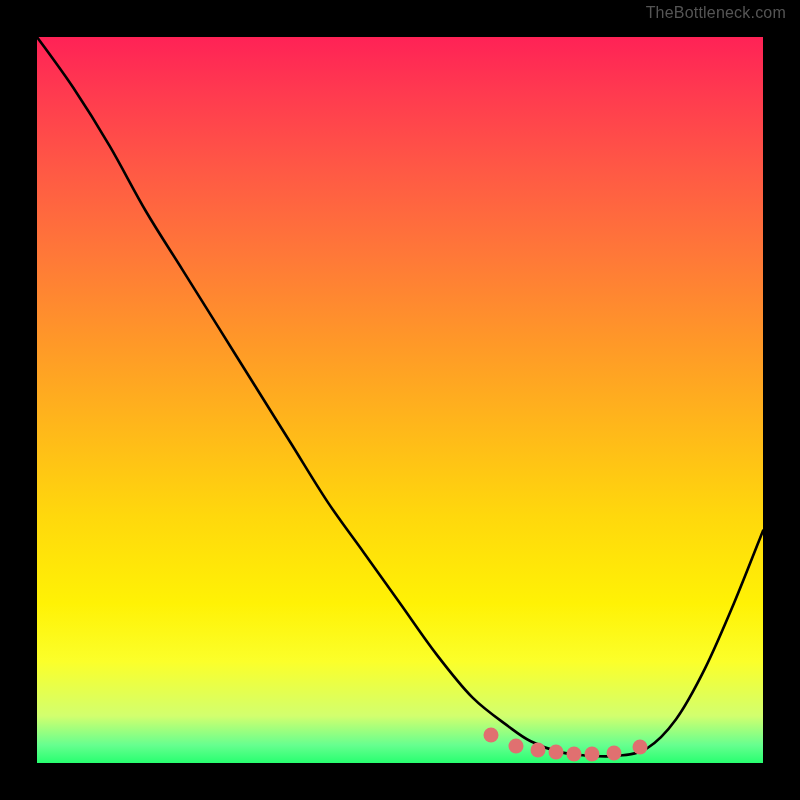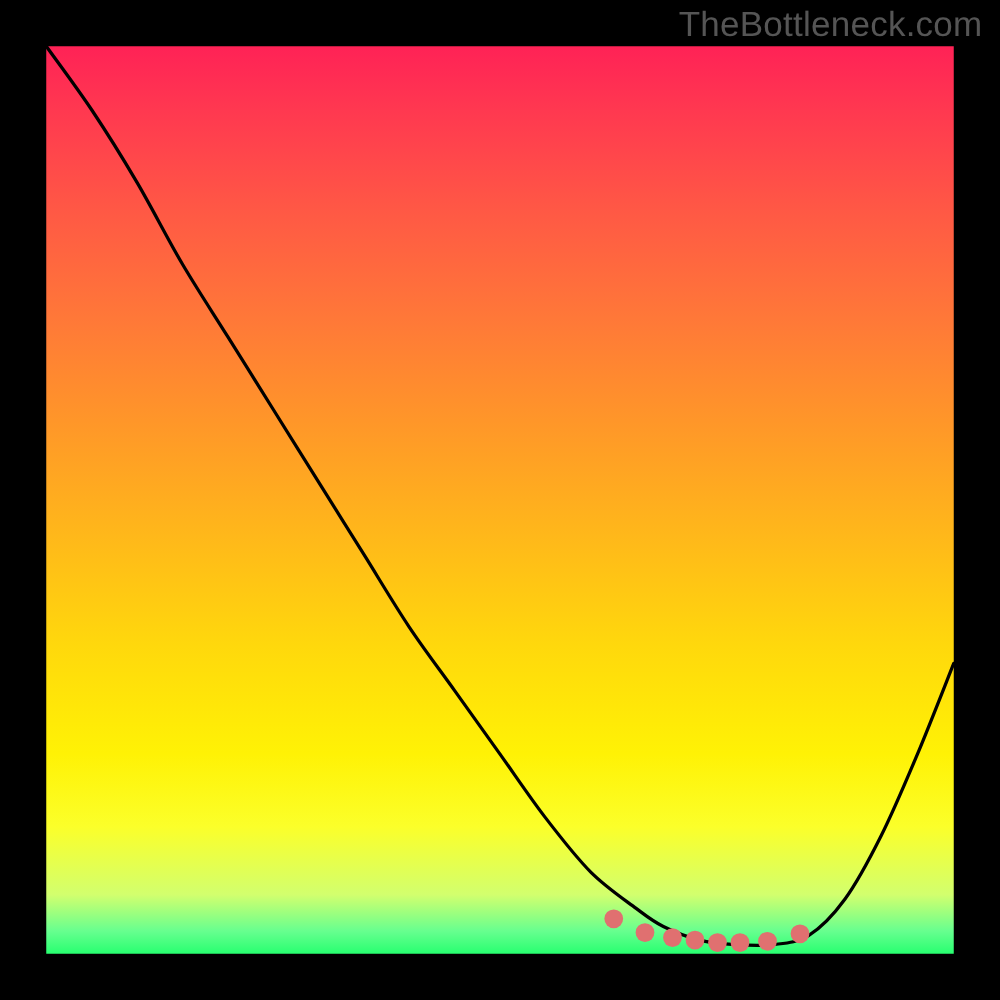--- a/index.html
+++ b/index.html
@@ -14,21 +14,21 @@
   .container {
     position: relative;
     width: 800px;
     height: 800px;
   }
   .watermark {
     position: absolute;
     top: 4px;
     right: 14px;
     color: #555;
-    font-size: 28px;
+    font-size: 16px;
     font-weight: 500;
     z-index: 10;
     letter-spacing: 0.2px;
   }
   .plot-area {
     position: absolute;
     left: 37px;
     top: 37px;
     width: 726px;
     height: 726px;

